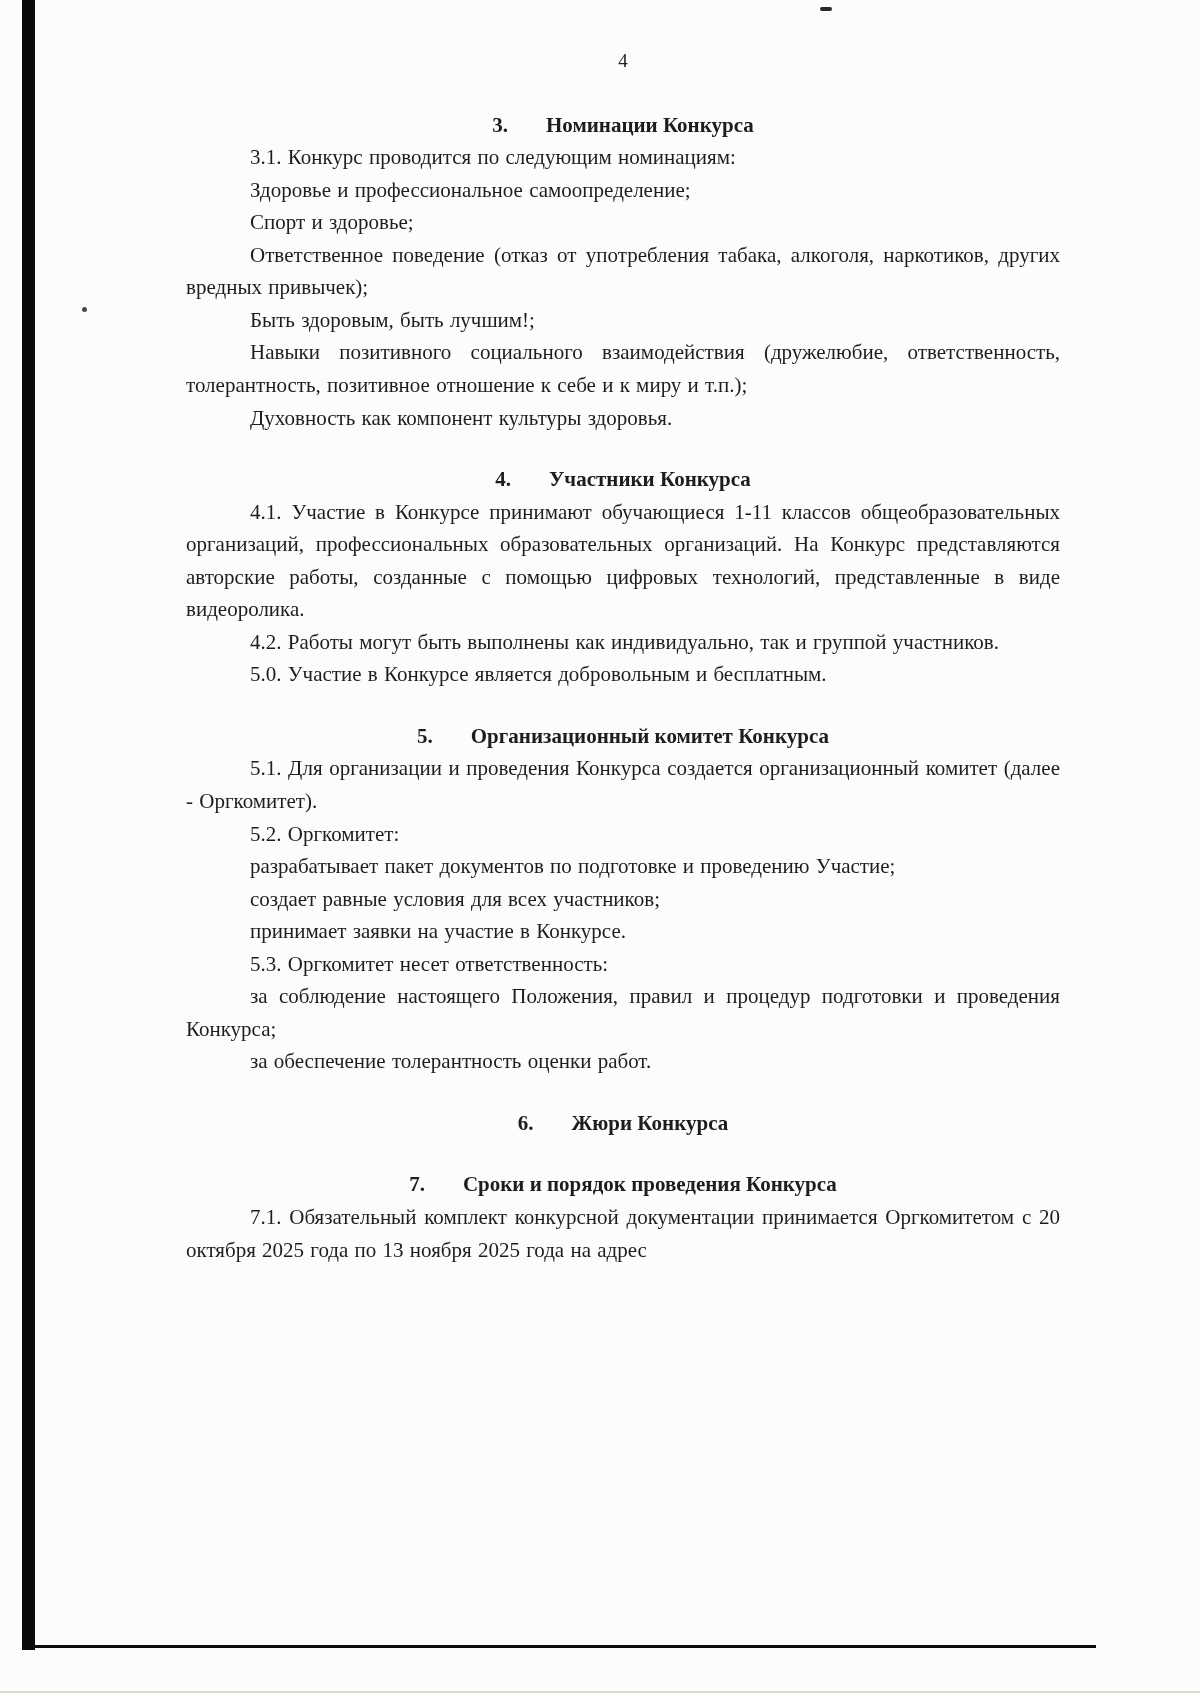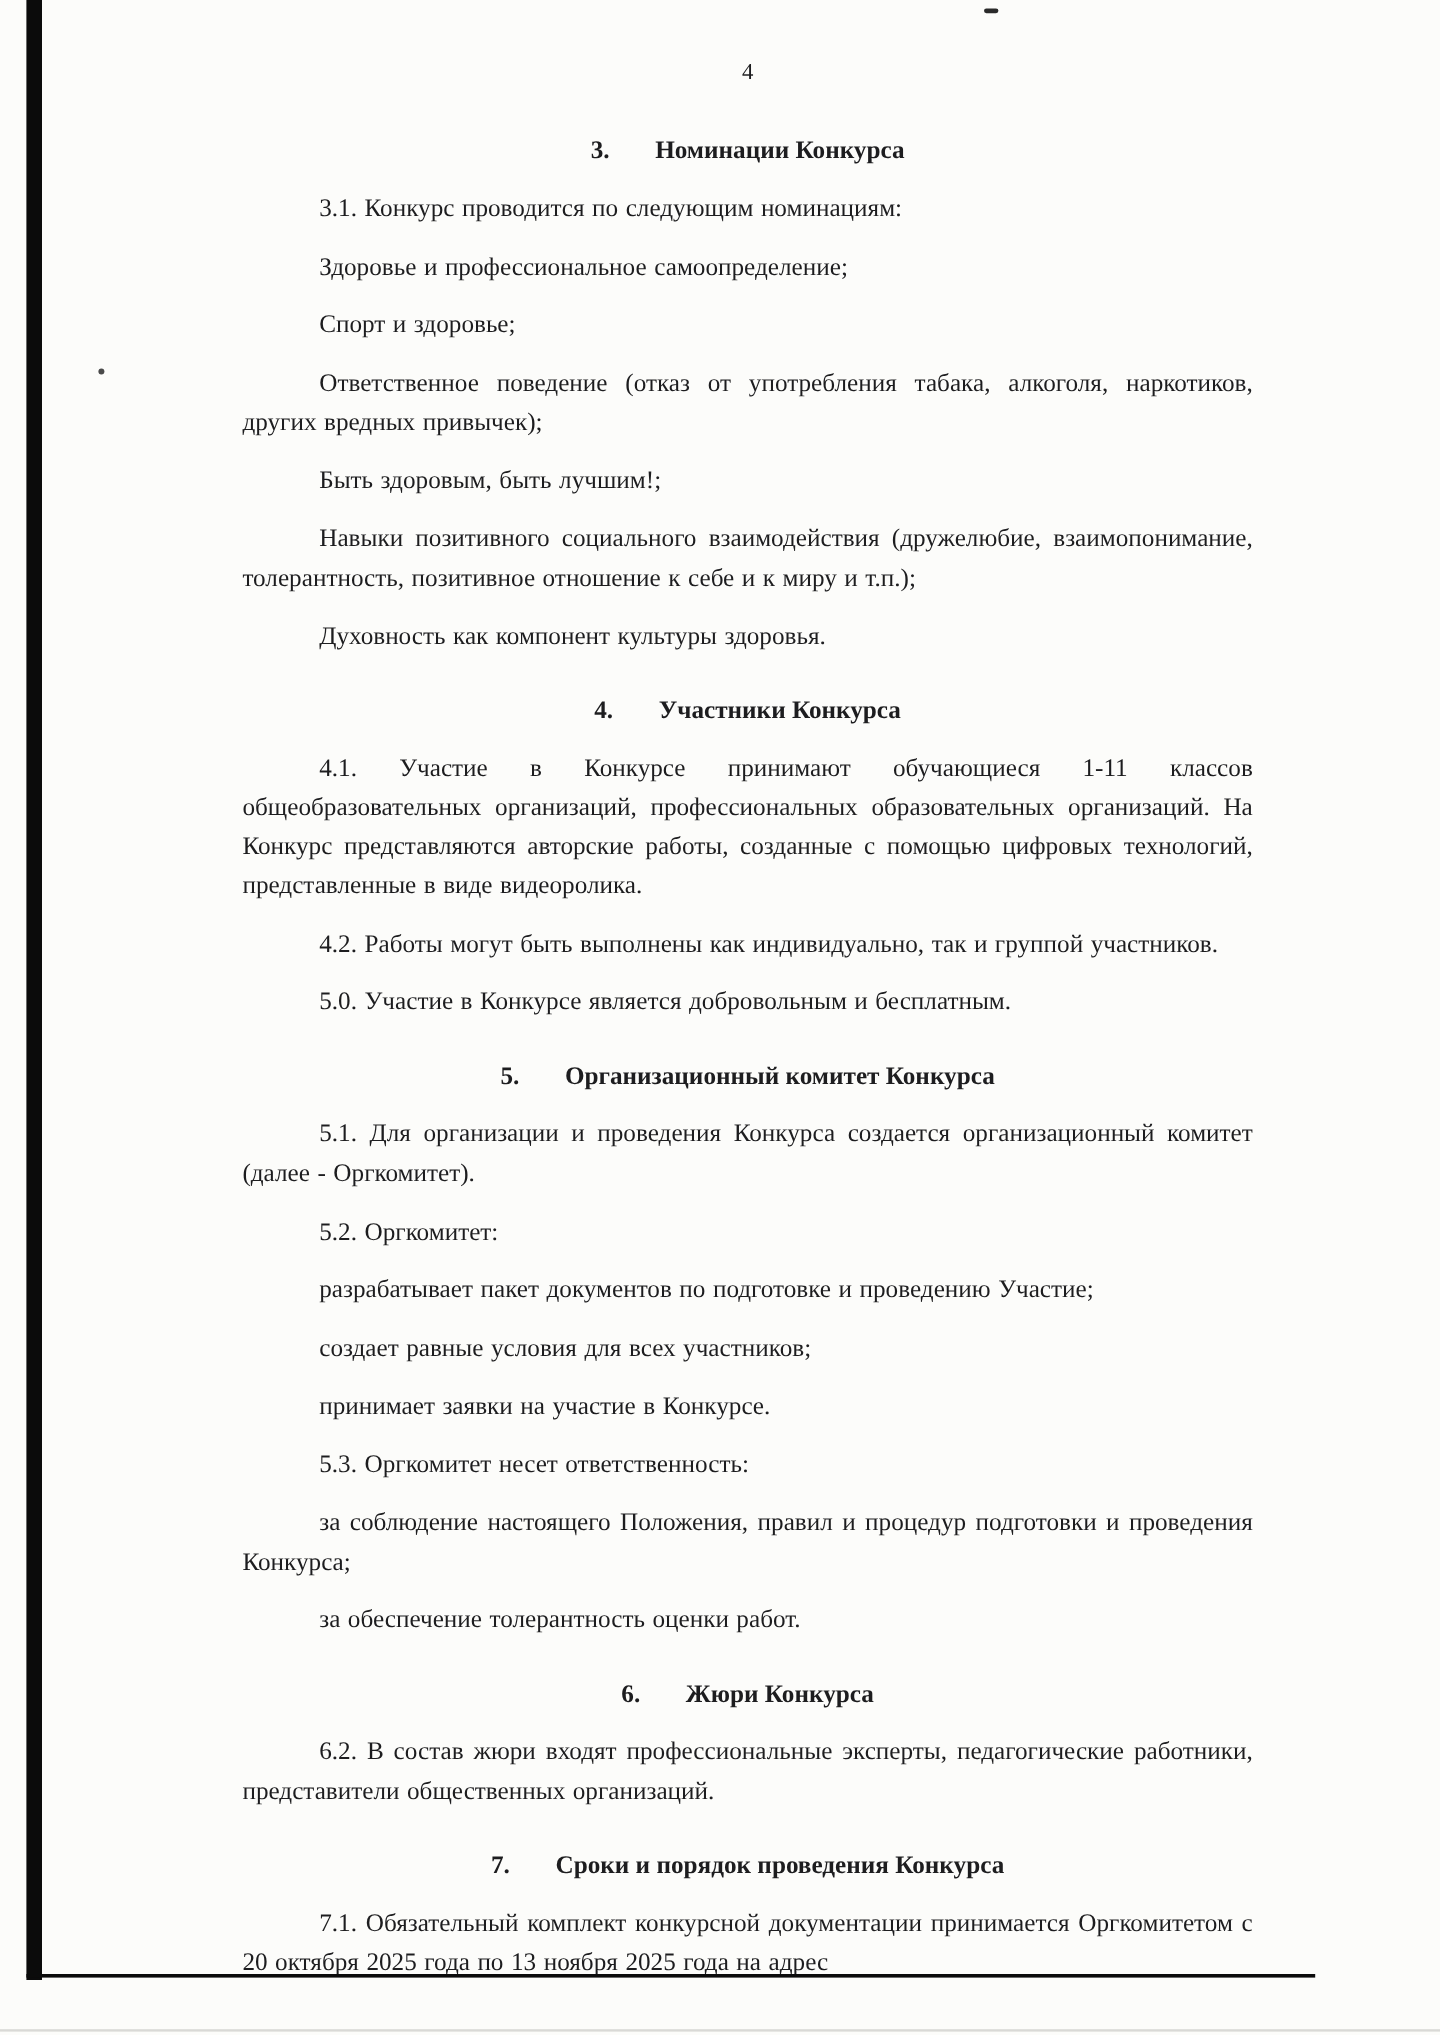--- a/index.html
+++ b/index.html
@@ -26,21 +26,21 @@
   .doc-section { margin-top: 29px; }
   .doc-section.first { margin-top: 0; }
   .heading {
     display: flex;
     justify-content: center;
     gap: 38px;
     font-weight: bold;
     line-height: 1.55;
   }
   .para {
-    margin: 16px;
+    margin: 0;
     text-align: justify;
     text-indent: 64px;
     line-height: 1.55;
     word-spacing: 1px;
   }
   
   .artifact {
     position: absolute;
     background: #0b0b0b;
   }
@@ -66,21 +66,21 @@
   <section class="doc-section first">
     <div class="heading">
       <span>3.</span>
       <span>Номинации Конкурса</span>
     </div>
     <p class="para">3.1.  Конкурс проводится по следующим номинациям:</p>
     <p class="para">Здоровье и профессиональное самоопределение;</p>
     <p class="para">Спорт и здоровье;</p>
     <p class="para">Ответственное поведение (отказ от употребления табака, алкоголя, наркотиков, других вредных привычек);</p>
     <p class="para">Быть здоровым, быть лучшим!;</p>
-    <p class="para">Навыки позитивного социального взаимодействия (дружелюбие, взаимопонимание, толерантность, позитивное отношение к себе и к миру и т.п.);</p>
+    <p class="para">Навыки позитивного социального взаимодействия (дружелюбие, ответственность, толерантность, позитивное отношение к себе и к миру и т.п.);</p>
     <p class="para">Духовность как компонент культуры здоровья.</p>
   </section>
 
   <section class="doc-section">
     <div class="heading">
       <span>4.</span>
       <span>Участники Конкурса</span>
     </div>
     <p class="para">4.1.  Участие в Конкурсе принимают обучающиеся 1-11 классов общеобразовательных организаций, профессиональных образовательных организаций. На Конкурс представляются авторские работы, созданные с помощью цифровых технологий, представленные в виде видеоролика.</p>
     <p class="para">4.2.  Работы могут быть выполнены как индивидуально, так и группой участников.</p>
@@ -100,21 +100,20 @@
     <p class="para">5.3.  Оргкомитет несет ответственность:</p>
     <p class="para">за соблюдение настоящего Положения, правил и процедур подготовки и проведения Конкурса;</p>
     <p class="para">за обеспечение толерантность оценки работ.</p>
   </section>
 
   <section class="doc-section">
     <div class="heading">
       <span>6.</span>
       <span>Жюри Конкурса</span>
     </div>
-    <p class="para">6.2.  В состав жюри входят профессиональные эксперты, педагогические работники, представители общественных организаций.</p>
   </section>
 
   <section class="doc-section">
     <div class="heading">
       <span>7.</span>
       <span>Сроки и порядок проведения Конкурса</span>
     </div>
     <p class="para">7.1.  Обязательный комплект конкурсной документации принимается Оргкомитетом с 20 октября 2025 года по 13 ноября 2025 года на адрес</p>
   </section>
 

